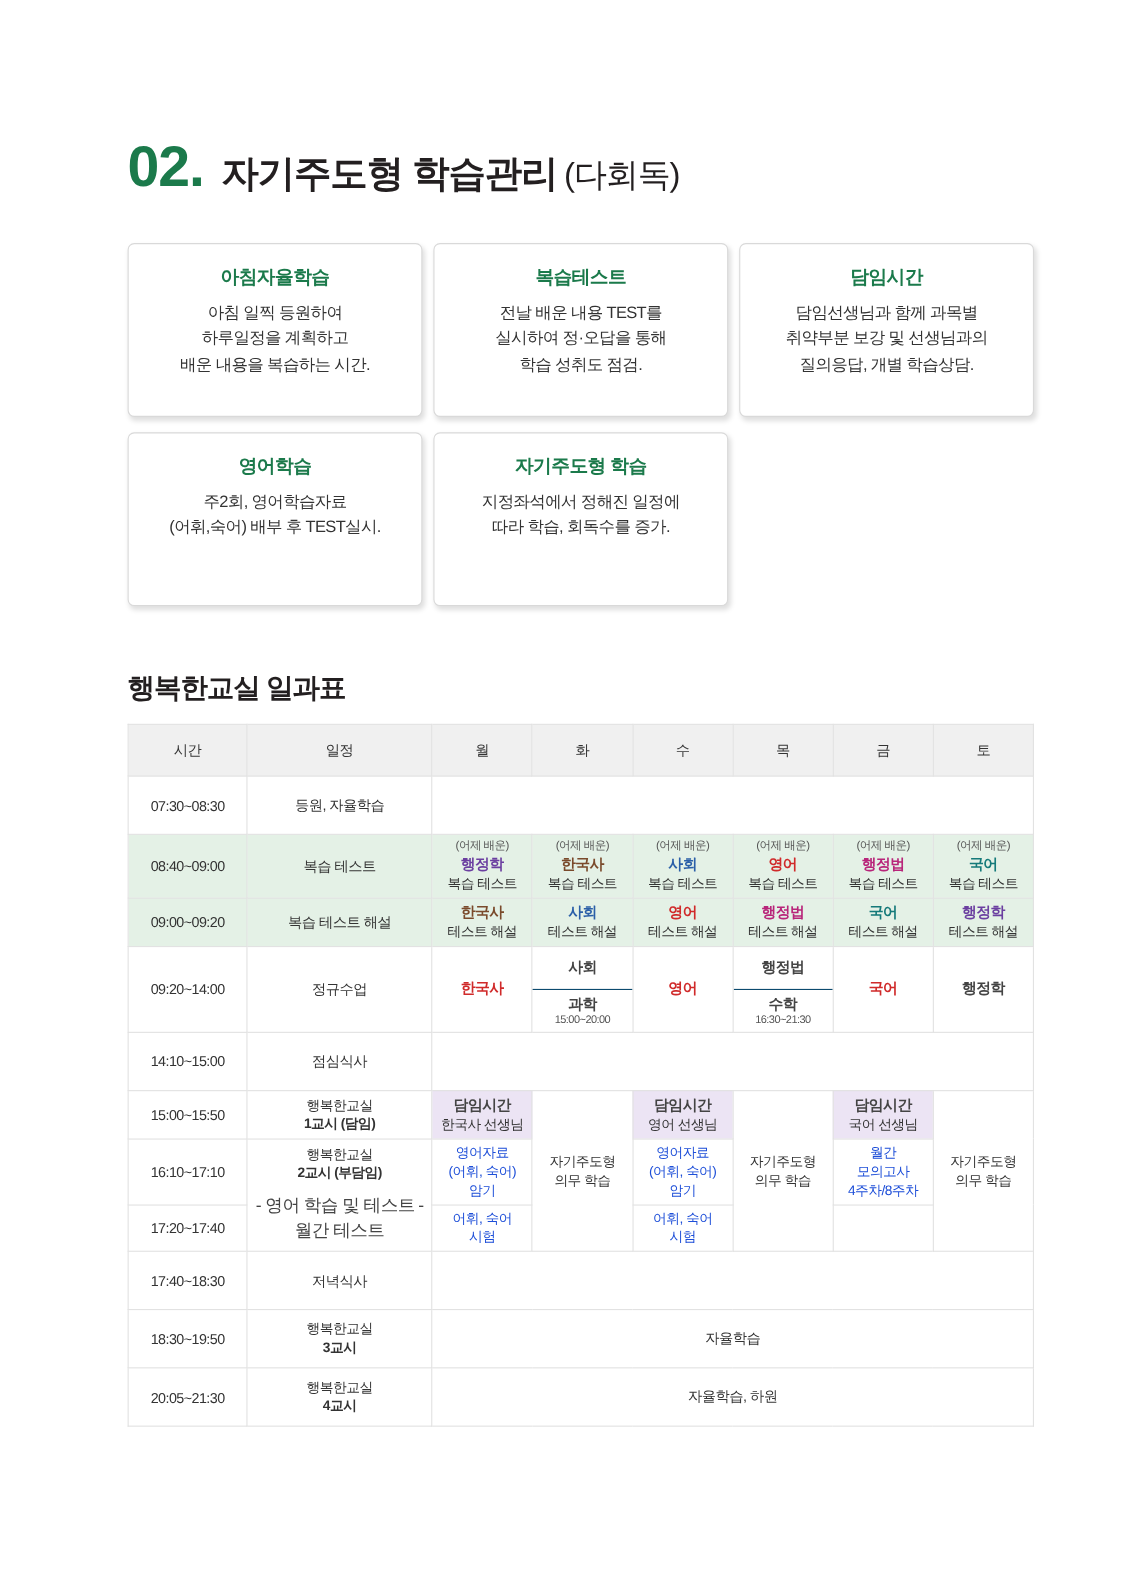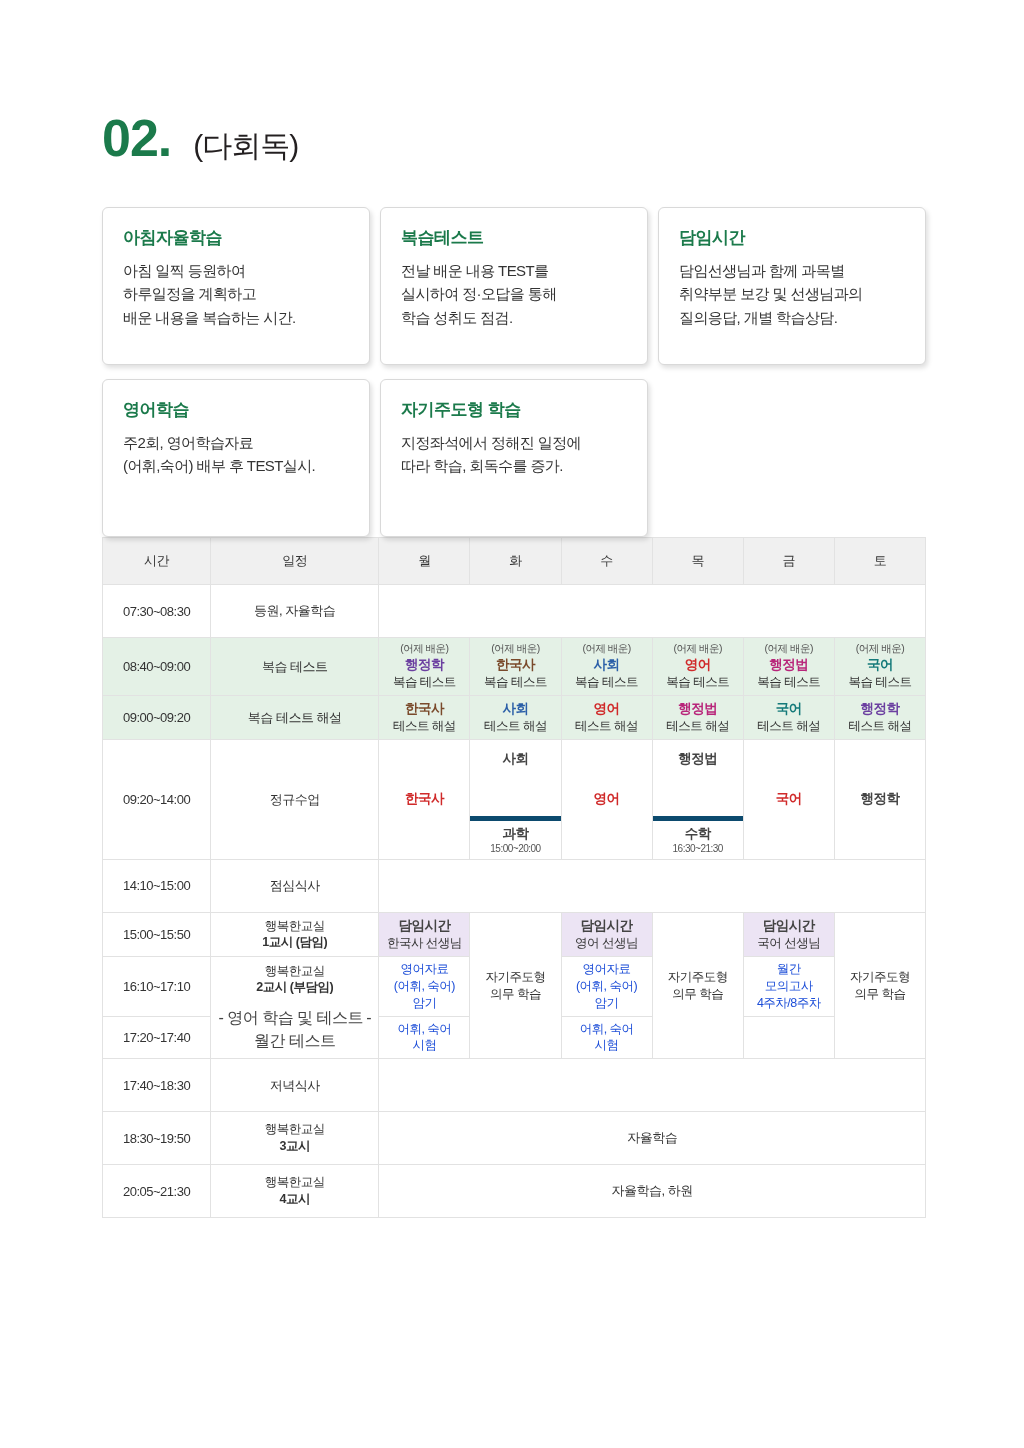--- a/index.html
+++ b/index.html
@@ -1,36 +1,36 @@
 <!DOCTYPE html>
 <html><head>
 <meta charset="utf-8">
 <style>
   html,body{margin:0;padding:0;}
   body{
     width:1024px;min-height:1448px;background:#ffffff;
     font-family:"Liberation Sans","DejaVu Sans",sans-serif;
     color:#231f20;
   }
-  .page{position:relative;width:888px;min-height:1448px;padding:2px;box-sizing:border-box;}
+  .page{position:relative;width:888px;min-height:1448px;padding:16px;box-sizing:border-box;}
 
   
   .header{display:flex;align-items:baseline;padding:110px 0 0 100px;}
   .num{
     font-size:52px;font-weight:bold;color:#1b7a4b;letter-spacing:-1px;
     line-height:1;margin-right:16px;
   }
   .title-main{font-size:34px;font-weight:bold;color:#231f20;letter-spacing:-1px;}
   .title-sub{font-size:30px;color:#231f20;letter-spacing:-1px;margin-left:6px;}
 
   
   .cards{
     margin:40px 0 0 100px;width:824px;
     display:grid;grid-template-columns:repeat(3,268px);
-    column-gap:10px;row-gap:14px;
+    column-gap:10px;row-gap:14px;text-align:center;
   }
   .card{
     background:#ffffff;border:1px solid #d9d9d9;border-radius:6px;
     box-shadow:2px 3px 5px rgba(0,0,0,0.13);
     padding:18px 20px 20px 20px;box-sizing:border-box;min-height:158px;
   }
   .card-title{font-size:17px;font-weight:bold;color:#1b7a4b;margin-bottom:10px;letter-spacing:-0.5px;}
   .card-line{font-size:15px;color:#333333;line-height:1.55;letter-spacing:-0.6px;}
 
   
@@ -72,29 +72,30 @@
   .c-teal{color:#157a7a;}
   .c-gray{color:#444;}
   .lilac{background:#ece4f4 !important;}
   .tiny{font-size:10px;color:#555;display:block;}
   .plan-strong{font-weight:bold;}
   .plan-note{font-size:16px;color:#444;line-height:1.45;}
   .cell-split{padding:0 !important;}
   .cell-split .half{
     height:38px;display:flex;align-items:center;justify-content:center;flex-direction:column;
   }
-  .cell-split .half + .half{border-top:5px solid #0c4a6e;margin-top:38px;}
+  .cell-split .half + .half{border-top:1px solid #0c4a6e;}
 </style>
 </head>
 <body>
 
 <div class="page">
 
   <div class="header">
     <span class="num">02.</span>
+    <span class="title-main">자기주도형 학습관리</span>
     <span class="title-sub">(다회독)</span>
   </div>
 
   <div class="cards">
 
     <div class="card">
       <div class="card-title">아침자율학습</div>
       <div class="card-line">아침 일찍 등원하여</div>
       <div class="card-line">하루일정을 계획하고</div>
       <div class="card-line">배운 내용을 복습하는 시간.</div>
@@ -122,20 +123,21 @@
     </div>
 
     <div class="card">
       <div class="card-title">자기주도형 학습</div>
       <div class="card-line">지정좌석에서 정해진 일정에</div>
       <div class="card-line">따라 학습, 회독수를 증가.</div>
     </div>
 
   </div>
 
+  <div class="sched-head">행복한교실 일과표</div>
 
   <table class="sched">
     <colgroup>
       <col class="col-time">
         <col class="col-plan">
       <col class="col-day">
         <col class="col-day">
         <col class="col-day">
       <col class="col-day">
         <col class="col-day">

